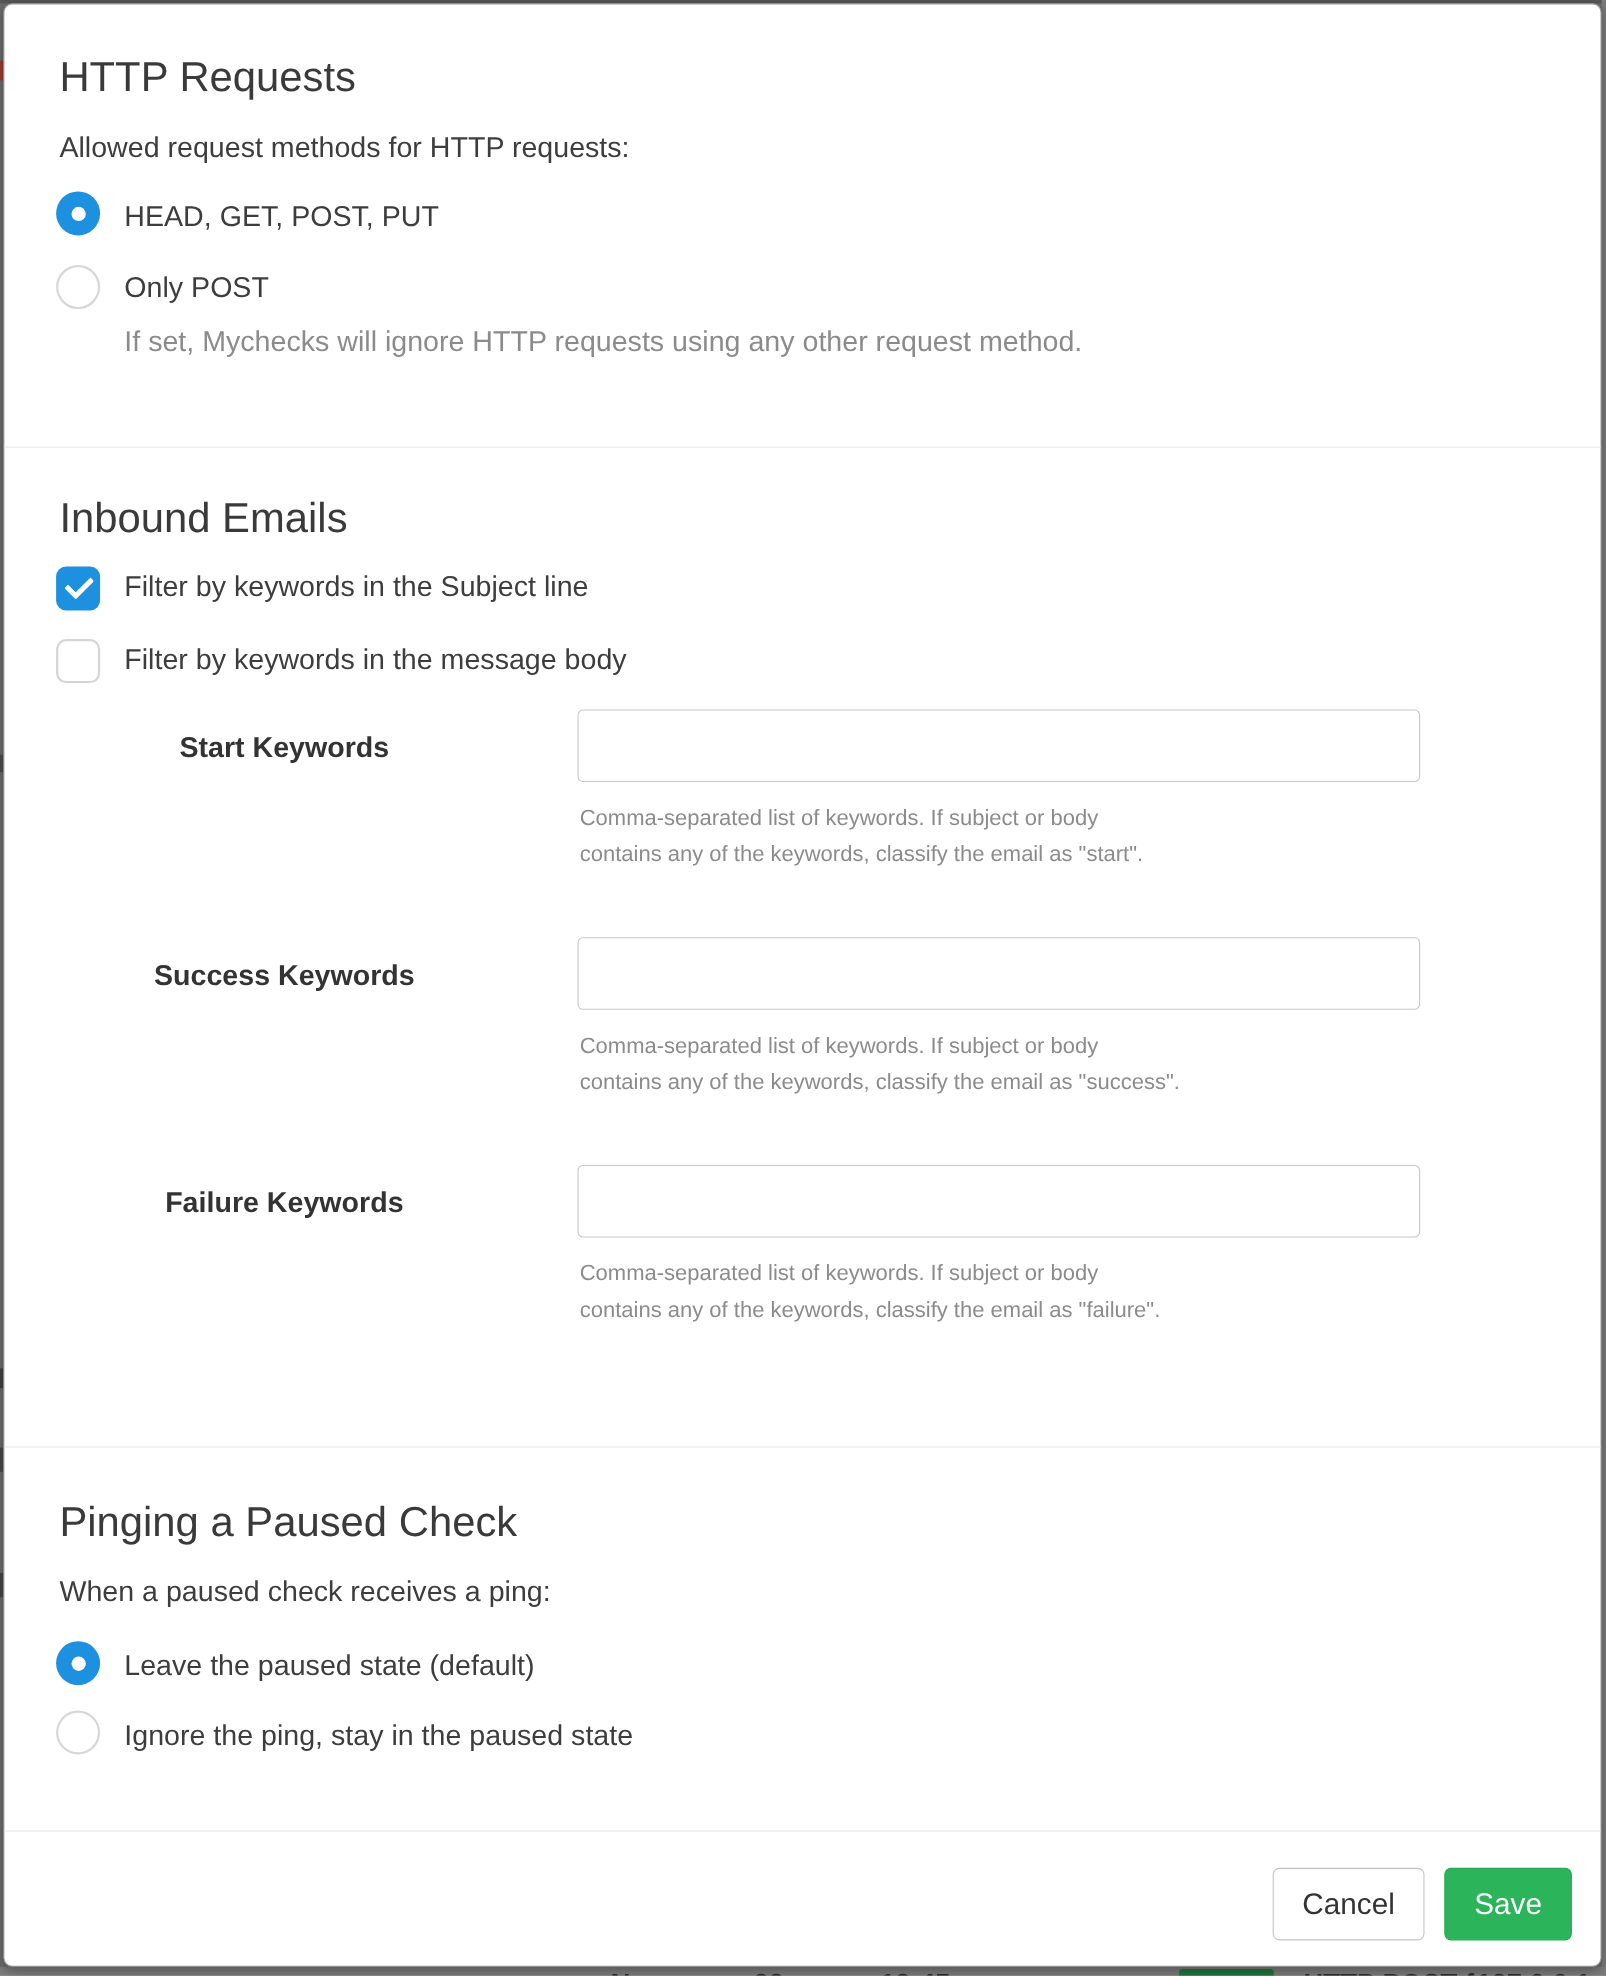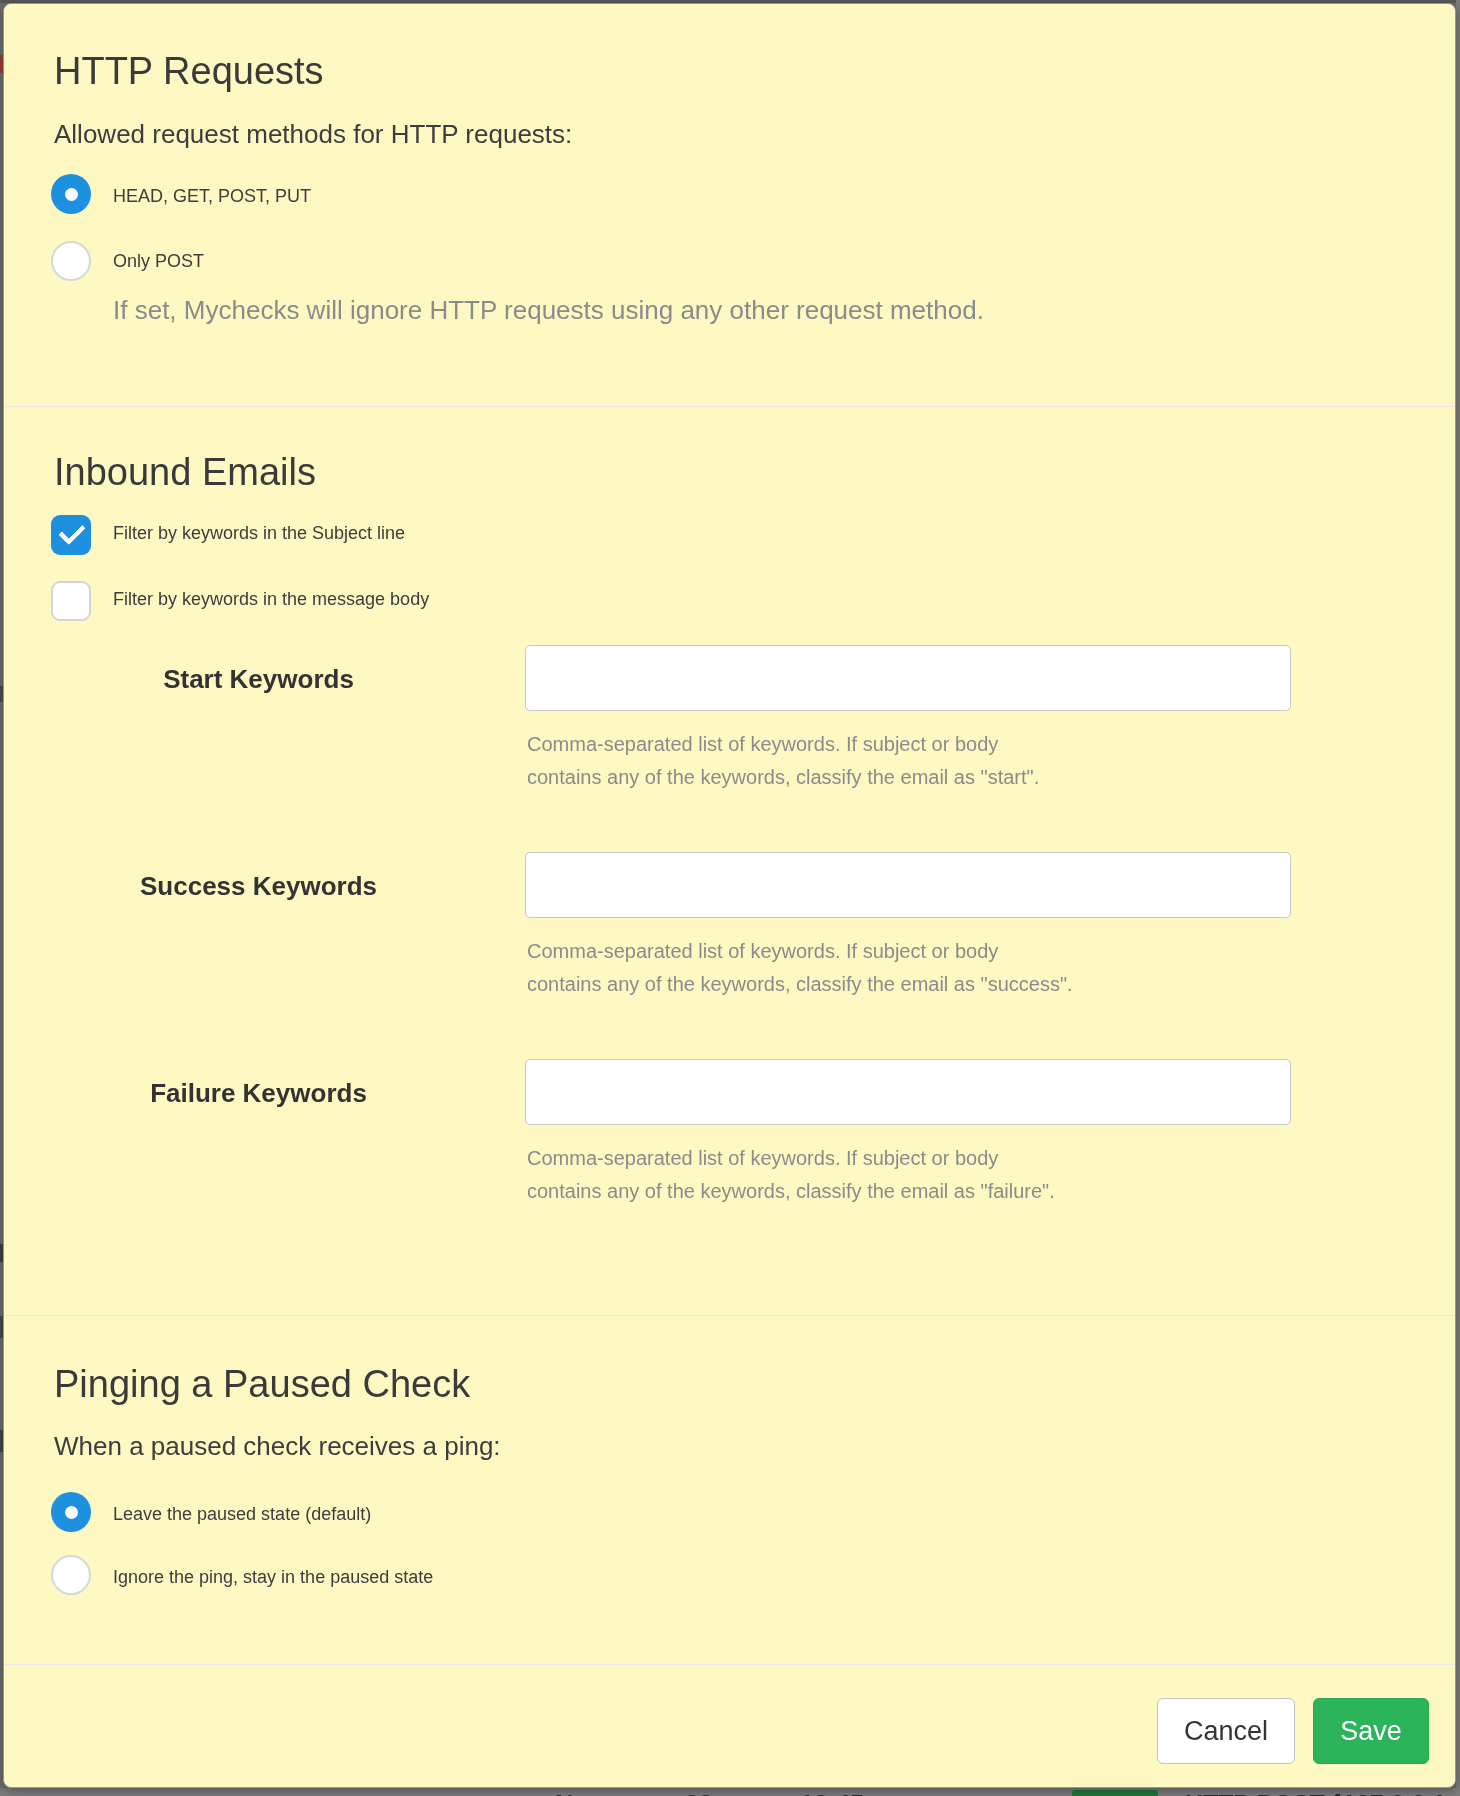--- a/index.html
+++ b/index.html
@@ -31,21 +31,21 @@
     font-size: 25px; font-weight: bold; color: #2e2e2e; white-space: nowrap;
   }
   .bg-badge {
     position: absolute; left: 1072px; top: 2px; width: 86px; height: 20px;
     background: #1e7a3a; border-radius: 3px;
   }
 
   .modal {
     position: absolute; left: 3px; top: 3px;
     width: 1453px; height: 1785px;
-    background: #fef9c3;
+    background: #ffffff;
     border: 1px solid #979797;
     border-radius: 8px;
     box-shadow: 0 3px 12px rgba(0,0,0,0.35);
     box-sizing: border-box;
   }
   .abs { position: absolute; }
 
   .section-title {
     font-size: 38px; line-height: 46px; font-weight: 400; color: #3a3a3a;
     white-space: nowrap;
@@ -74,21 +74,21 @@
     cursor: pointer;
   }
   .checkbox.checked { background: #1e90e0; border: none; }
   .check-icon {
     position: absolute; left: 9px; top: 9px; width: 19px; height: 10px;
     border-left: 5px solid #fff; border-bottom: 5px solid #fff;
     border-radius: 2px;
     transform: rotate(-45deg);
   }
 
-  .opt-label { font-size: 18px; line-height: 33px; color: #3d3d3d; white-space: nowrap; cursor: pointer; }
+  .opt-label { font-size: 26px; line-height: 33px; color: #3d3d3d; white-space: nowrap; cursor: pointer; }
 
   .field-label {
     width: 409px; text-align: center;
     font-size: 26px; line-height: 33px; font-weight: 700; color: #333;
     white-space: nowrap;
   }
   .kw-input {
     position: absolute; left: 521px; width: 766px; height: 66px;
     box-sizing: border-box;
     border: 1px solid #c8c8c8; border-radius: 5px;

